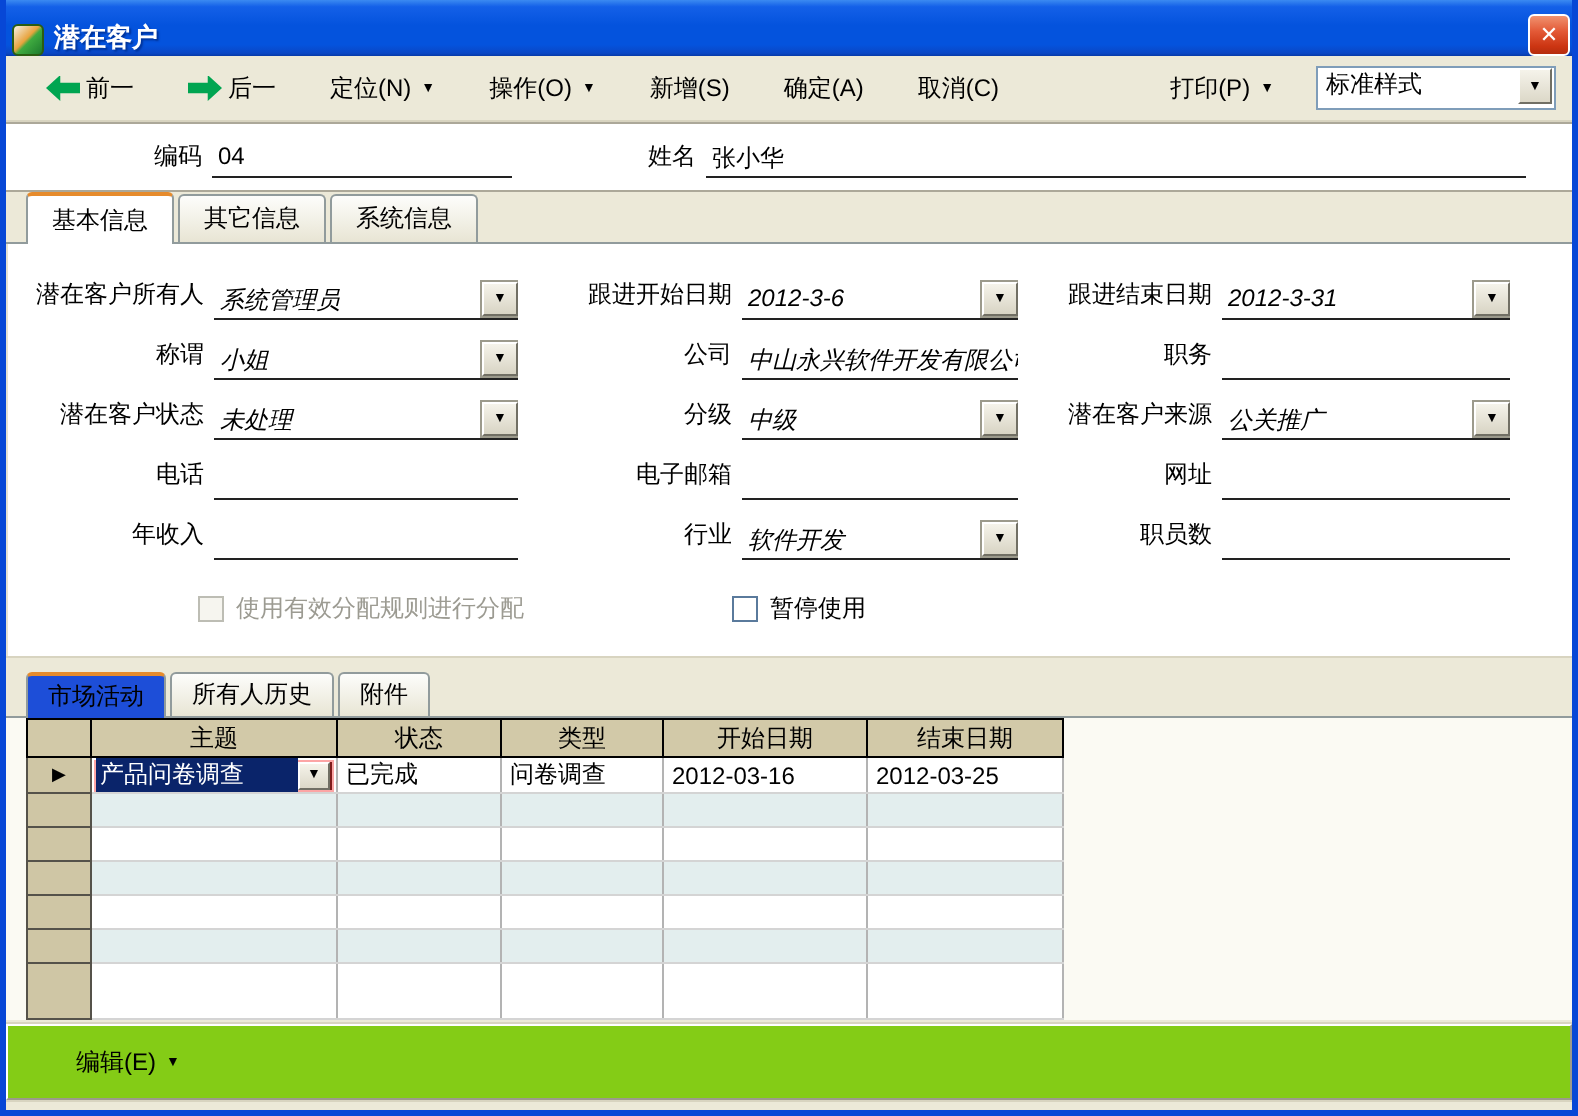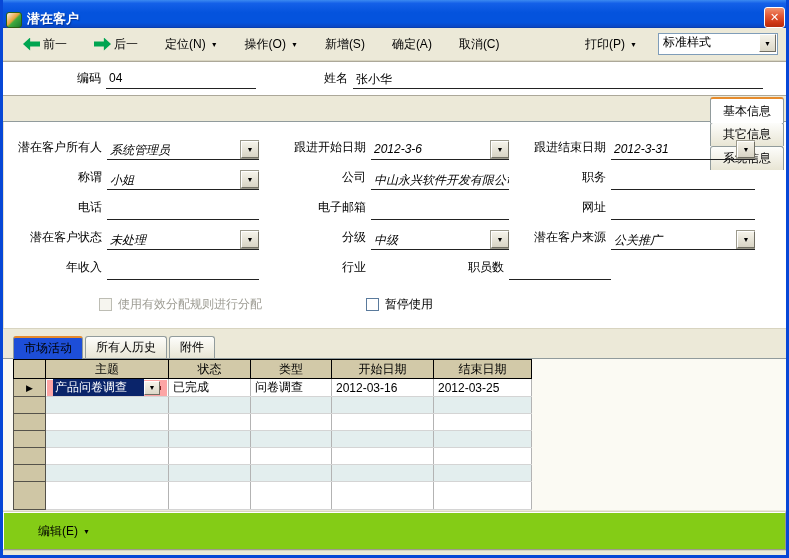--- a/index.html
+++ b/index.html
@@ -30,21 +30,21 @@
 
   
   .head-band { height:35px; background:#fff; border-top:1px solid #aca899; border-bottom:1px solid #aca899;
     display:flex; align-items:center; padding-left:3px; }
   .hlabel { text-align:right; padding-right:5px; }
   .hl-code { width:100px; } .hf-code { width:150px; }
   .hl-name { width:97px; }  .hf-name { width:410px; }
   .ufield { position:relative; height:20px; border-bottom:1px solid #222; padding:2px 0 0 3px; white-space:nowrap; overflow:hidden; }
 
   
-  .tabstrip { height:26px; display:flex; align-items:flex-end; padding-left:10px; background:#ece9d8; border-bottom:1px solid #919b9c;flex-direction:column; }
+  .tabstrip { height:26px; display:flex; align-items:flex-end; padding-left:10px; background:#ece9d8; border-bottom:1px solid #919b9c; }
   .tab { padding:3px 12px 3px 12px; margin-right:2px; border:1px solid #919b9c; border-bottom:none; border-radius:3px 3px 0 0;
     background:linear-gradient(180deg,#fdfdfb,#e8e5d4); position:relative; top:0; }
   .tab.active { background:#fff; border-top:2px solid #e68b2c; padding-top:4px; top:1px; z-index:2; }
 
   
   .page { height:206px; background:#fff; padding-top:16px; border-left:1px solid #e6e2d2; }
   .frow { display:grid; grid-template-columns:100px 152px 112px 138px 102px 144px; column-gap:0; margin:0 0 8px 3px; height:22px; align-items:end; }
   .flabel { text-align:right; padding:0 5px 4px 0; white-space:nowrap; }
   .ffield { position:relative; height:20px; border-bottom:1px solid #222; padding:2px 20px 0 3px; white-space:nowrap; overflow:hidden;font-style:italic; }
   .ffield.nodd { padding-right:2px; }
@@ -68,21 +68,21 @@
   
   .lpage { height:152px; background:#fbfaf3; border-top:1px solid #919b9c; padding-left:10px; }
   table.grid { border-collapse:collapse; table-layout:fixed; width:518px; background:#fff; }
   table.grid col.c-sel { width:32px; } col.c-subj { width:123px; } col.c-stat { width:82px; }
   col.c-type { width:81px; } col.c-start { width:102px; } col.c-end { width:98px; }
   table.grid th { height:19px; background:#d2c9a8; border:1px solid #000; font-weight:normal; text-align:center; padding:0; }
   table.grid td { height:17px; border-left:1px solid #b3b3b3; border-right:1px solid #b3b3b3; border-bottom:1px solid #d4d4d4; padding:0 0 0 4px; white-space:nowrap; overflow:hidden; }
   table.grid td.sel { background:#cfc6a5; border:1px solid #55524a; padding:0; text-align:center; font-size:9px; }
   tr.alt td { background:#e3eeee; } tr.alt td.sel { background:#cfc6a5; }
   tr.tall td { height:28px; }
-  .cell-combo { display:flex; align-items:center; height:16px; border:6px solid #fca5a5; background:#7f1d1d; margin:0; }
+  .cell-combo { display:flex; align-items:center; height:16px; border:1px solid #fca5a5; background:#7f1d1d; margin:0; }
   .cell-combo .stext { background:#0a246a; color:#fff; padding:0 2px; flex:1; white-space:nowrap; overflow:hidden; }
   .cell-combo .dbtn { height:14px; width:16px; }
 
   
   .bottombar { height:38px; margin-top:2px; background:#84cc16; border:1px solid #fff; border-color:#fff #9c9a8c #9c9a8c #fff; box-shadow:0 0 0 1px #d8d4c0;
     display:flex; align-items:center; padding-left:28px; }
 </style>
 </head>
 <body>
 
@@ -173,56 +173,60 @@
       <div class="flabel">公司</div>
       <div class="ffield nodd">
         <span>中山永兴软件开发有限公司</span>
       </div>
       <div class="flabel">职务</div>
       <div class="ffield nodd">
         <span></span>
       </div>
     </div>
     <div class="frow">
+      <div class="flabel">潜在客户状态</div>
+      <div class="ffield">
+        <span>未处理</span>
+        <span class="dd-abs">▼</span>
+      </div>
+      <div class="flabel">分级</div>
+      <div class="ffield">
+        <span>中级</span>
+        <span class="dd-abs">▼</span>
+      </div>
+      <div class="flabel">潜在客户来源</div>
+      <div class="ffield">
+        <span>公关推广</span>
+        <span class="dd-abs">▼</span>
+      </div>
+    </div>
+    <div class="frow">
       <div class="flabel">电话</div>
       <div class="ffield nodd">
         <span></span>
       </div>
       <div class="flabel">电子邮箱</div>
       <div class="ffield nodd">
         <span></span>
       </div>
       <div class="flabel">网址</div>
       <div class="ffield nodd">
         <span></span>
       </div>
     </div>
     <div class="frow">
-      <div class="flabel">潜在客户状态</div>
-      <div class="ffield">
-        <span>未处理</span>
-        <span class="dd-abs">▼</span>
-      </div>
-      <div class="flabel">分级</div>
-      <div class="ffield">
-        <span>中级</span>
-        <span class="dd-abs">▼</span>
-      </div>
-      <div class="flabel">潜在客户来源</div>
-      <div class="ffield">
-        <span>公关推广</span>
-        <span class="dd-abs">▼</span>
-      </div>
-    </div>
-    <div class="frow">
       <div class="flabel">年收入</div>
       <div class="ffield nodd">
         <span></span>
       </div>
       <div class="flabel">行业</div>
+      <div class="ffield">
+        <span>软件开发</span>
+        <span class="dd-abs">▼</span>
+      </div>
       <div class="flabel">职员数</div>
       <div class="ffield nodd">
         <span></span>
       </div>
     </div>
     <div class="cbrow">
       <span class="cbox dis"></span>
       <span class="cb-dis-label">使用有效分配规则进行分配</span>
       <span class="cbox cb2"></span>
       <span>暂停使用</span>

